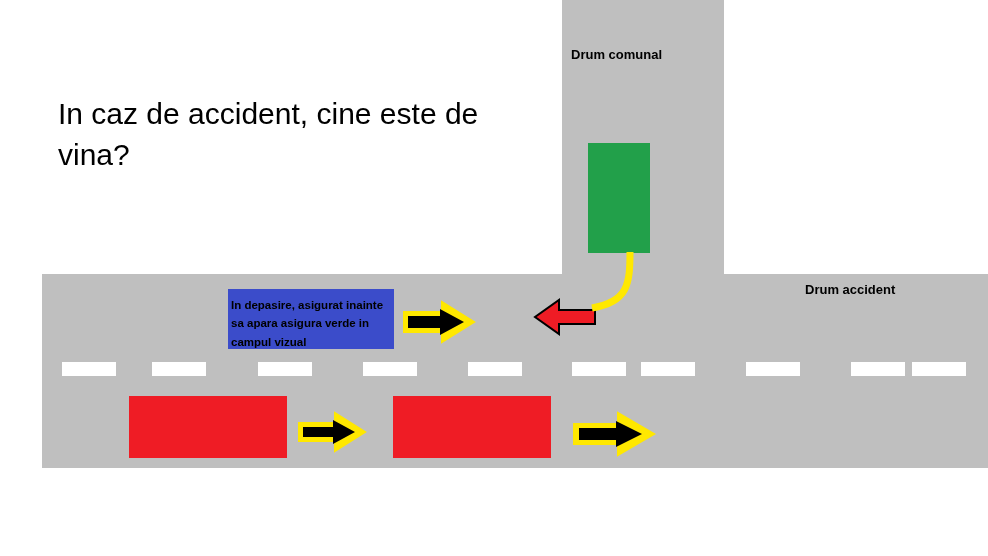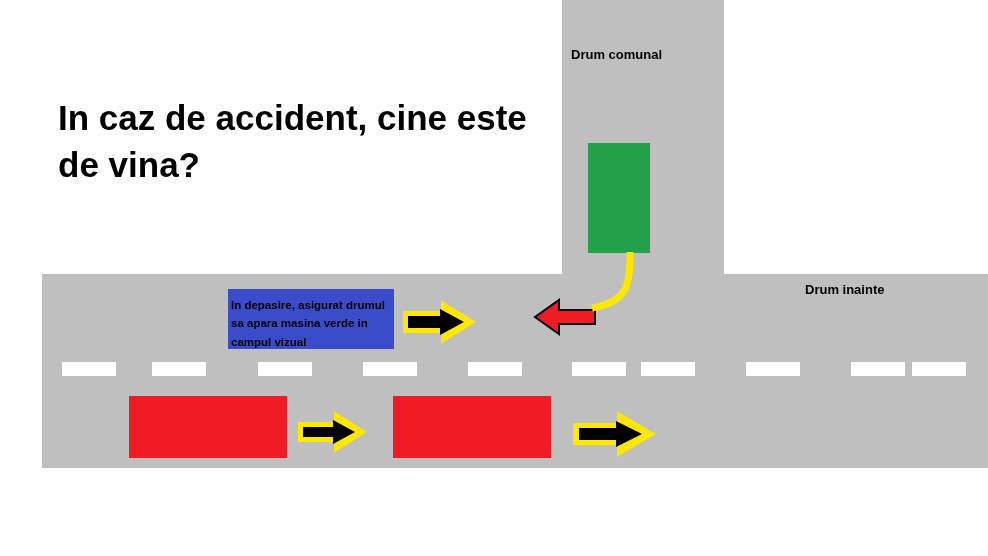--- a/index.html
+++ b/index.html
@@ -84,22 +84,22 @@
     white-space: nowrap;
   }
   #label-drum-comunal { left: 571px; top: 47px; }
   #label-drum-national { left: 805px; top: 282px; }
 
   #question-text {
     position: absolute;
     left: 58px;
     top: 94px;
     width: 470px;
-    font-size: 35px;
-    font-weight: bold;
+    font-size: 30px;
+    font-weight: normal;
     color: #000000;
     line-height: 1.35;
   }
 
   #note-red-text {
     position: absolute;
     left: 732px;
     top: 152px;
     width: 210px;
     font-size: 12.5px;
@@ -146,24 +146,24 @@
   <div class="lane-dash" style="left:641px;width:54px;"></div>
   <div class="lane-dash" style="left:746px;width:54px;"></div>
   <div class="lane-dash" style="left:851px;width:54px;"></div>
   <div class="lane-dash" style="left:912px;width:54px;"></div>
 
   <div class="car" id="green-car"></div>
   <div class="car" id="red-car-left"></div>
   <div class="car" id="red-car-right"></div>
   <div class="car" id="blue-car"></div>
 
-  <div id="blue-car-text">In depasire, asigurat drumul sa apara masina verde in campul vizual</div>
+  <div id="blue-car-text">In depasire, asigurat inainte sa apara asigura verde in campul vizual</div>
 
   <div class="road-label" id="label-drum-comunal">Drum comunal</div>
-  <div class="road-label" id="label-drum-national">Drum inainte</div>
+  <div class="road-label" id="label-drum-national">Drum accident</div>
 
   <div id="question-text">In caz de accident, cine este de vina?</div>
 
 
   <svg class="arrow-svg" id="arrow-blue-yellow" width="74" height="44" viewBox="0 0 74 44">
     <polygon points="2,12 40,12 40,2 72,22 40,42 40,32 2,32" fill="#ffe800" stroke="#ffe800" stroke-width="2"></polygon>
     <polygon points="6,16 38,16 38,9 62,22 38,35 38,28 6,28" fill="#000000"></polygon>
   </svg>
 
   <svg class="arrow-svg" id="arrow-red-left" width="64" height="40" viewBox="0 0 64 40">

